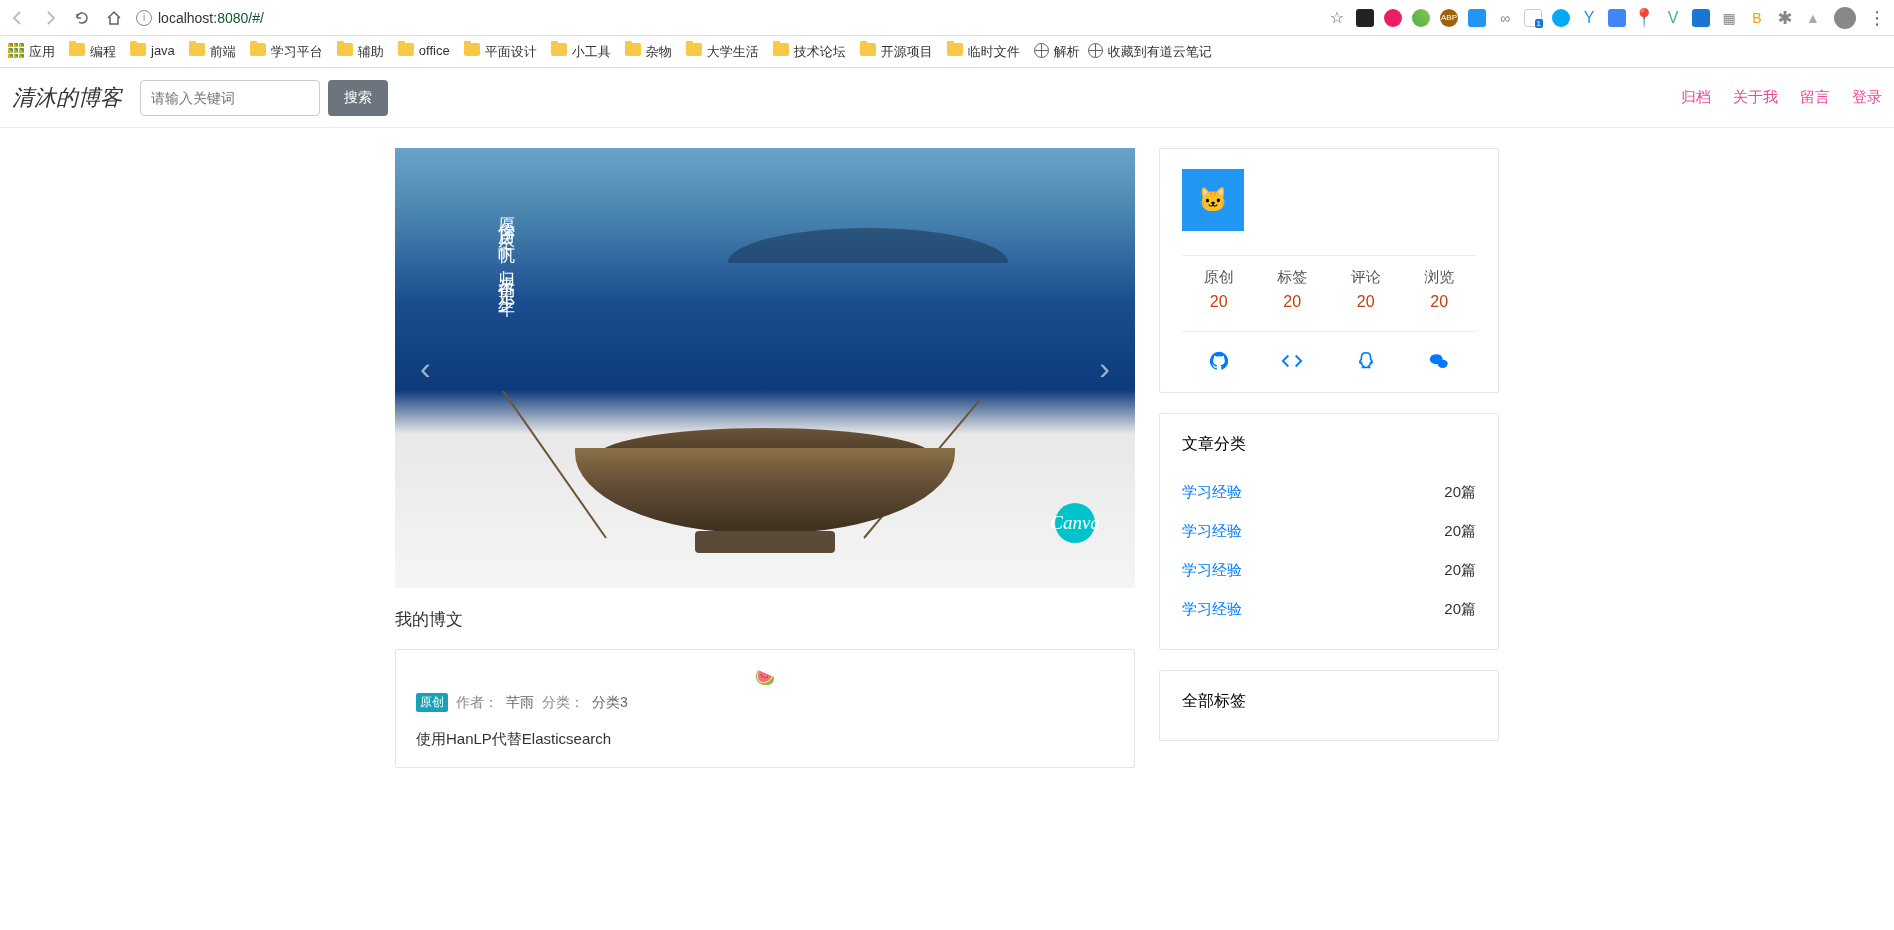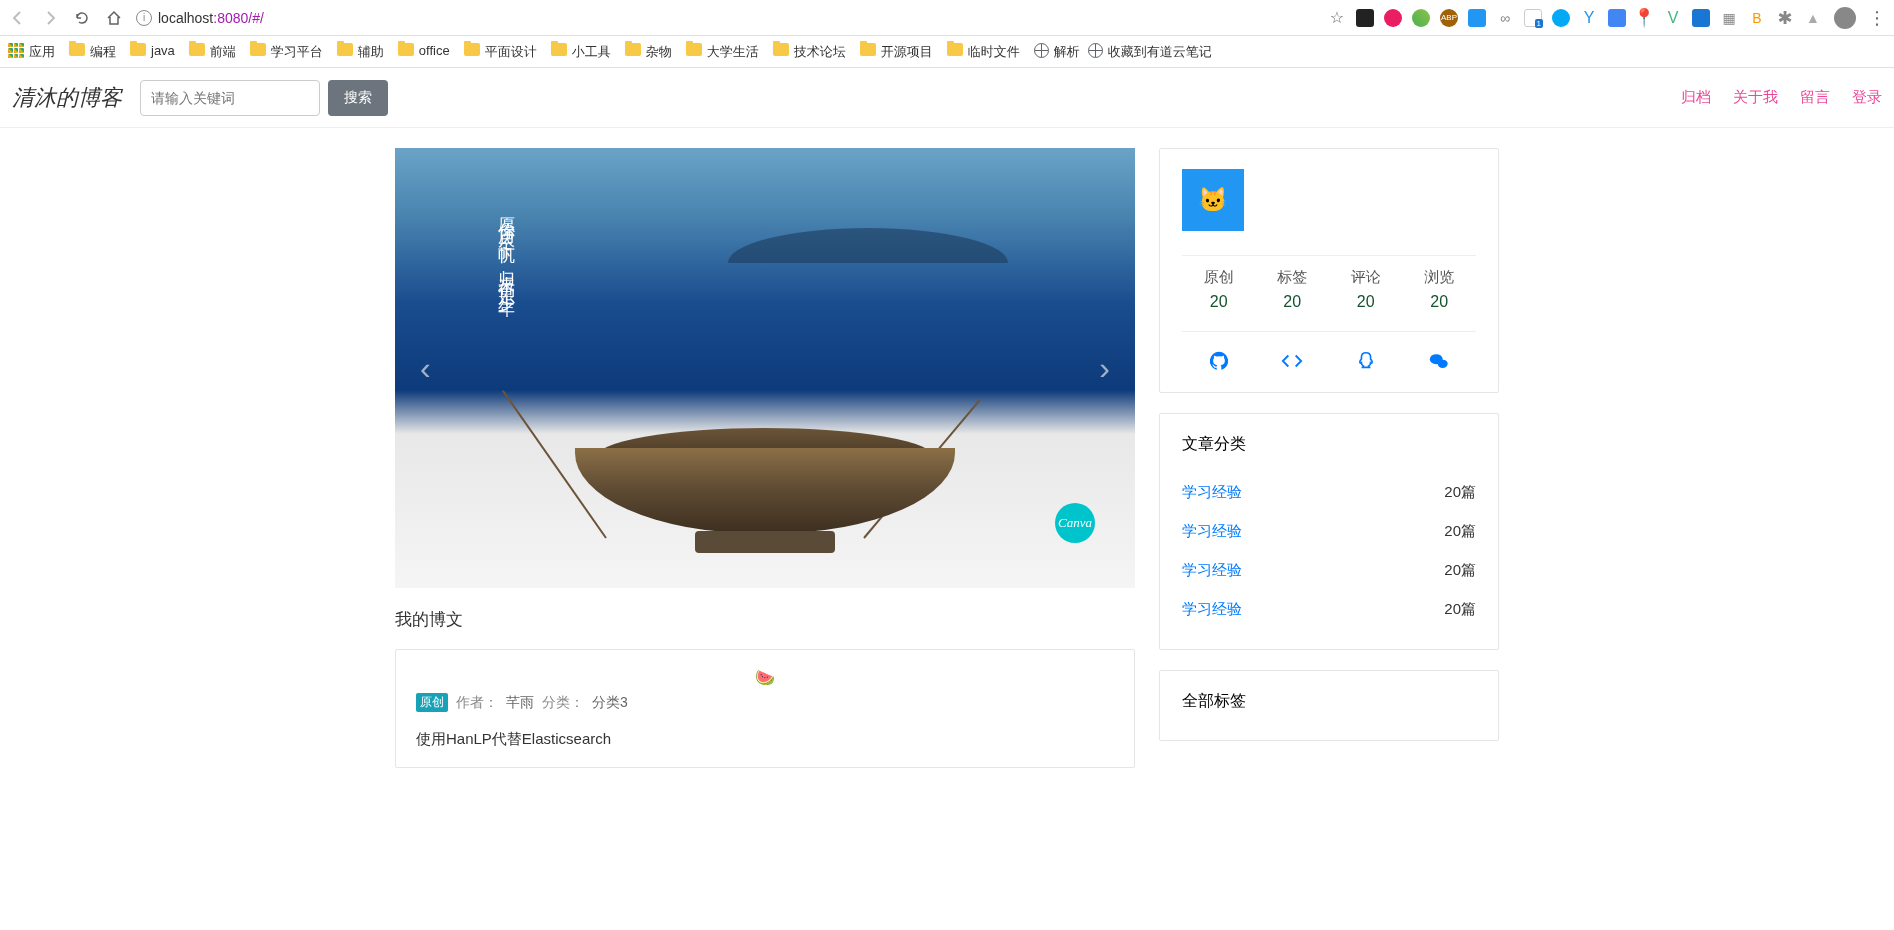--- a/index.html
+++ b/index.html
@@ -5,21 +5,21 @@
 * { margin: 0; padding: 0; box-sizing: border-box; }
 body { font-family: -apple-system, "Microsoft YaHei", sans-serif; font-size: 14px; color: #333; background: #fff; }
 
 
 .browser-bar { height: 36px; display: flex; align-items: center; padding: 0 8px; gap: 12px; border-bottom: 1px solid #e0e0e0; }
 .nav-btn { width: 20px; height: 20px; display: flex; align-items: center; justify-content: center; color: #5f6368; cursor: pointer; }
 .nav-btn.disabled { color: #bbb; }
 .url-bar { flex: 1; display: flex; align-items: center; gap: 6px; color: #333; }
 .url-info-icon { width: 16px; height: 16px; border: 1px solid #888; border-radius: 50%; display: flex; align-items: center; justify-content: center; font-size: 10px; color: #888; }
 .url-host { color: #333; }
-.url-port { color: #a21caf; }
+.url-port { color: #14532d; }
 .ext-icons { display: flex; align-items: center; gap: 10px; }
 .ext-icon { width: 18px; height: 18px; border-radius: 3px; }
 .star-icon { color: #5f6368; font-size: 16px; }
 .avatar { width: 22px; height: 22px; border-radius: 50%; background: #888; }
 .dots { font-size: 18px; color: #5f6368; }
 
 
 .bookmark-bar { height: 32px; display: flex; align-items: center; padding: 0 8px; gap: 14px; border-bottom: 1px solid #e0e0e0; font-size: 13px; }
 .apps-icon { width: 16px; height: 16px; display: grid; grid-template-columns: repeat(3,1fr); grid-template-rows: repeat(3,1fr); gap: 1px; }
 .apps-icon span { background: linear-gradient(45deg,#ea4335,#fbbc05,#34a853,#4285f4); border-radius: 1px; }
@@ -47,21 +47,21 @@
 .hero { position: relative; height: 440px; background: linear-gradient(180deg, #6ba3c7 0%, #4a85b0 15%, #1a4d8f 35%, #0d3a7a 55%, #e8e8e8 65%, #f5f5f5 100%); overflow: hidden; }
 .hero-text { position: absolute; top: 55px; left: 100px; display: flex; gap: 18px; writing-mode: vertical-rl; color: #fff; font-size: 17px; letter-spacing: 6px; font-weight: 300; }
 .mountain { position: absolute; top: 80px; left: 45%; width: 280px; height: 35px; background: #1a3a5c; border-radius: 100% 100% 0 0 / 200% 200% 0 0; opacity: 0.6; }
 .boat { position: absolute; bottom: 30px; left: 50%; transform: translateX(-50%); width: 380px; height: 160px; }
 .boat-hull { position:absolute; bottom:25px; left:0; right:0; height:85px; background: linear-gradient(180deg, #8b6f47 0%, #5d4a32 50%, #3d2f1f 100%); border-radius: 0 0 180px 180px / 0 0 80px 80px; }
 .boat-top { position:absolute; bottom:100px; left:20px; right:20px; height:30px; background: linear-gradient(180deg, #6b5438, #4a3a26); border-radius: 50% 50% 0 0 / 100% 100% 0 0; }
 .boat-stand { position:absolute; bottom:5px; left:50%; transform:translateX(-50%); width:140px; height:22px; background:#5a4a38; border-radius:4px; }
 .oar { position:absolute; width:2px; height:180px; background:#6b5438; }
 .oar.left { bottom:20px; left:30px; transform: rotate(-35deg); transform-origin: bottom; }
 .oar.right { bottom:20px; right:90px; transform: rotate(40deg); transform-origin: bottom; }
-.canva-badge { position:absolute; bottom:45px; right:40px; width:40px; height:40px; background:#00c4cc; border-radius:50%; display:flex; align-items:center; justify-content:center; color:#fff; font-size:13px; font-style:italic; font-family: cursive; }
+.canva-badge { position:absolute; bottom:45px; right:40px; width:40px; height:40px; background:#00c4cc; border-radius:50%; display:flex; align-items:center; justify-content:center; color:#fff; font-size:19px; font-style:italic; font-family: cursive; }
 .carousel-arrow { position:absolute; top:50%; transform:translateY(-50%); font-size:32px; color:rgba(255,255,255,0.6); cursor:pointer; }
 .carousel-arrow.left { left:25px; }
 .carousel-arrow.right { right:25px; }
 
 .section-title { font-size: 17px; padding: 20px 0 8px 0; color: #333; }
 
 
 .post-card { border: 1px solid #e5e5e5; padding: 18px 20px; border-radius: 2px; margin-top: 10px; }
 .watermelon { text-align:center; font-size:16px; margin-bottom:6px; }
 .post-title { color: #007bff; font-size: 24px; margin-bottom: 12px; }
@@ -73,21 +73,21 @@
 
 
 .card { border: 1px solid #e5e5e5; padding: 20px 22px; margin-bottom: 20px; border-radius: 2px; }
 .profile-top { display: flex; gap: 16px; margin-bottom: 24px; }
 .profile-avatar { width: 62px; height: 62px; background: #2196f3; display:flex; align-items:center; justify-content:center; font-size:24px; }
 .profile-name { font-size: 20px; margin-bottom: 8px; color:#333; }
 .profile-bio { font-size: 15px; color: #555; line-height: 1.6; }
 .stats { display: flex; justify-content: space-around; padding: 12px 0 20px; border-top: 1px solid #eee; border-bottom: 1px solid #eee; }
 .stat { text-align: center; }
 .stat-label { font-size: 15px; color: #555; display:block; margin-bottom: 6px; }
-.stat-val { font-size: 16px; color: #14532d; }
+.stat-val { font-size: 16px; color: #c2410c; }
 .social { display: flex; justify-content: space-around; padding-top: 18px; }
 .social-icon { width: 22px; height: 22px; color: #007bff; cursor:pointer; }
 
 .card-title { font-size: 16px; margin-bottom: 18px; color:#000000; }
 .cat-list { list-style: none; }
 .cat-item { display: flex; justify-content: space-between; padding: 10px 0; font-size: 15px; }
 .cat-link { color: #007bff; cursor:pointer; }
 .cat-count { color: #333; font-weight: 500; }
 </style>
 </head>

